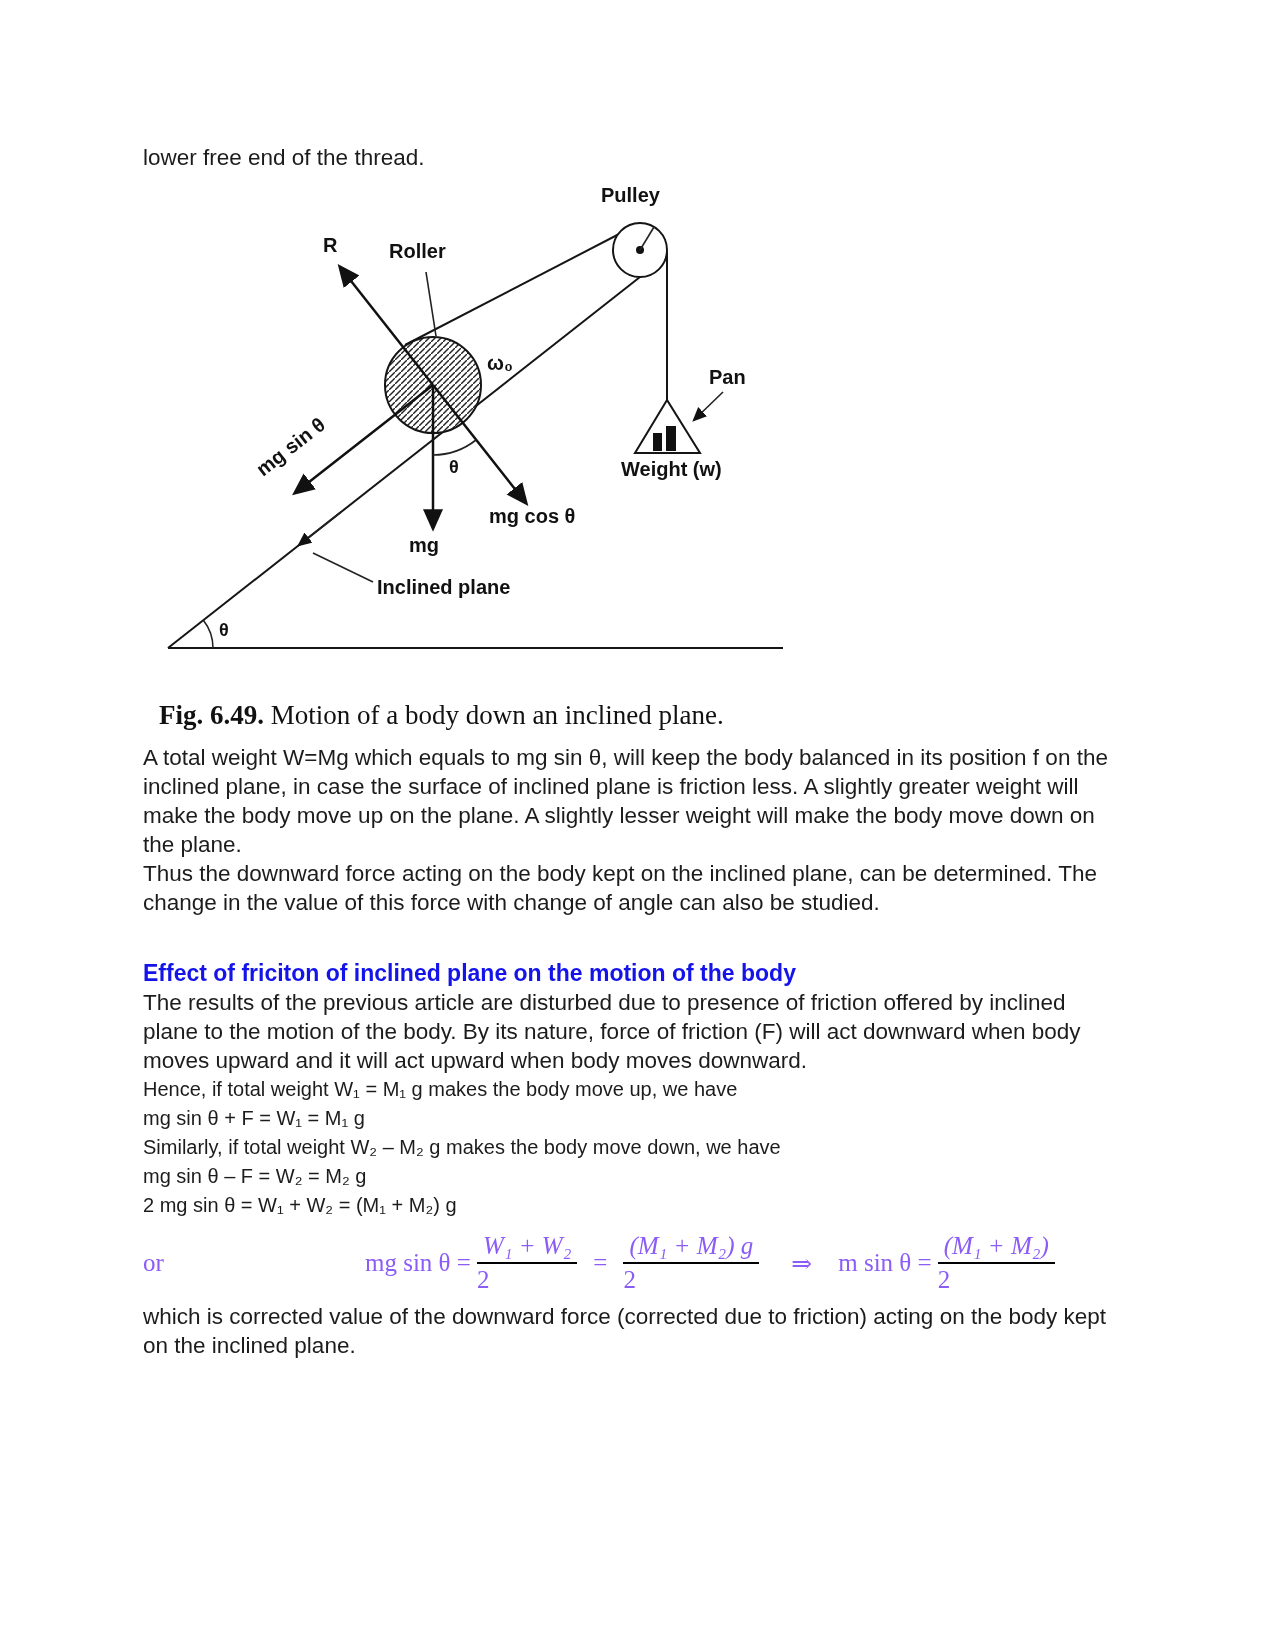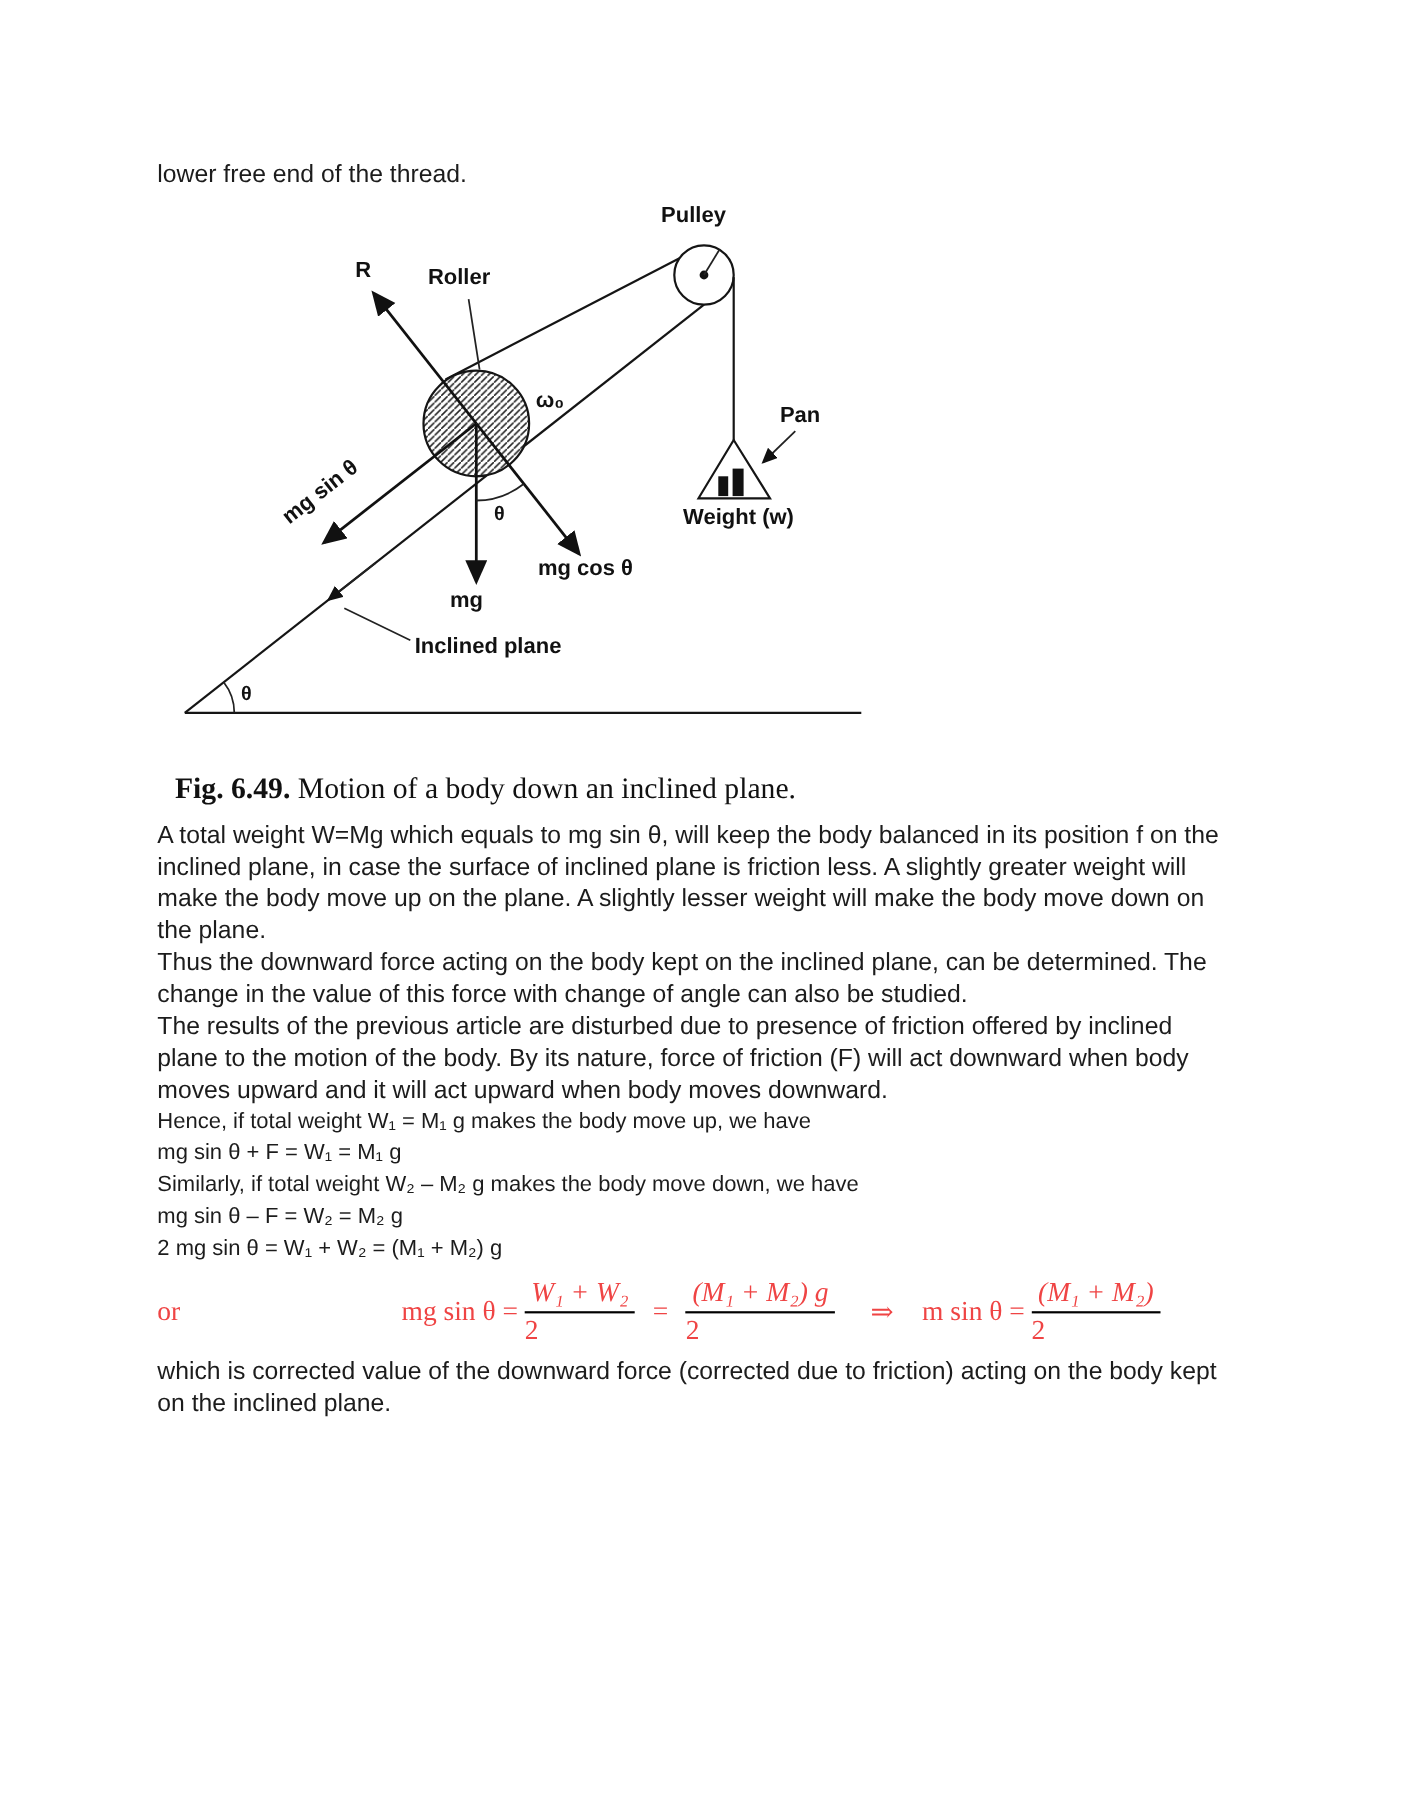--- a/index.html
+++ b/index.html
@@ -25,21 +25,21 @@
   }
   .caption-bold { font-weight:700; }
   .heading {
     color:#1313ea; font-weight:700; font-size:23px;
     margin:42px 0 0 0; line-height:29px;
   }
   .deriv-line { font-size:20px; line-height:29px; margin:0; }
   .equation-row {
     display:flex; align-items:center;
     font-family:"Liberation Serif","DejaVu Serif",serif;
-    font-size:25px; margin:12px 0 8px 0; color:#ef4444;
+    font-size:25px; margin:12px 0 8px 0; color:#8b5cf6;
   }
   .eq-or { width:222px; font-style:normal; }
   .eq-it { }
   .eq-sign { margin:0 10px; }
   .eq-implies { margin:0 26px; font-style:normal; }
   .frac { display:inline-flex; flex-direction:column; align-items:flex-start; line-height:1.12; margin:0 6px;font-family:Liberation Serif, serif; }
   .frac .num { border-bottom:2px solid #000; padding:0 6px 2px 6px; font-style:italic; }
   .frac .den { padding-top:2px; font-style:normal; }
   .outro { margin-top:4px; }
 </style>
@@ -105,20 +105,21 @@
       <line class="thin" x1="230" y1="402" x2="170" y2="373"></line>
       <text class="lbl" x="234" y="414">Inclined plane</text>
     </svg>
   </div>
 
   <p class="caption"><span class="caption-bold">Fig. 6.49.</span><span> Motion of a body down an inclined plane.</span></p>
 
   <p class="body-text">A total weight W=Mg which equals to mg sin θ, will keep the body balanced in its position f on the inclined plane, in case the surface of inclined plane is friction less. A slightly greater weight will make the body move up on the plane. A slightly lesser weight will make the body move down on the plane.</p>
   <p class="body-text">Thus the downward force acting on the body kept on the inclined plane, can be determined. The change in the value of this force with change of angle can also be studied.</p>
 
+  <h2 class="heading">Effect of friciton of inclined plane on the motion of the body</h2>
 
   <p class="body-text">The results of the previous article are disturbed due to presence of friction offered by inclined plane to the motion of the body. By its nature, force of friction (F) will act downward when body moves upward and it will act upward when body moves downward.</p>
 
   <p class="deriv-line">Hence, if total weight W₁ = M₁ g makes the body move up, we have</p>
   <p class="deriv-line">mg sin θ + F = W₁ = M₁ g</p>
   <p class="deriv-line">Similarly, if total weight W₂ – M₂ g makes the body move down, we have</p>
   <p class="deriv-line">mg sin θ – F = W₂ = M₂ g</p>
   <p class="deriv-line">2 mg sin θ = W₁ + W₂ = (M₁ + M₂) g</p>
 
   <div class="equation-row">

